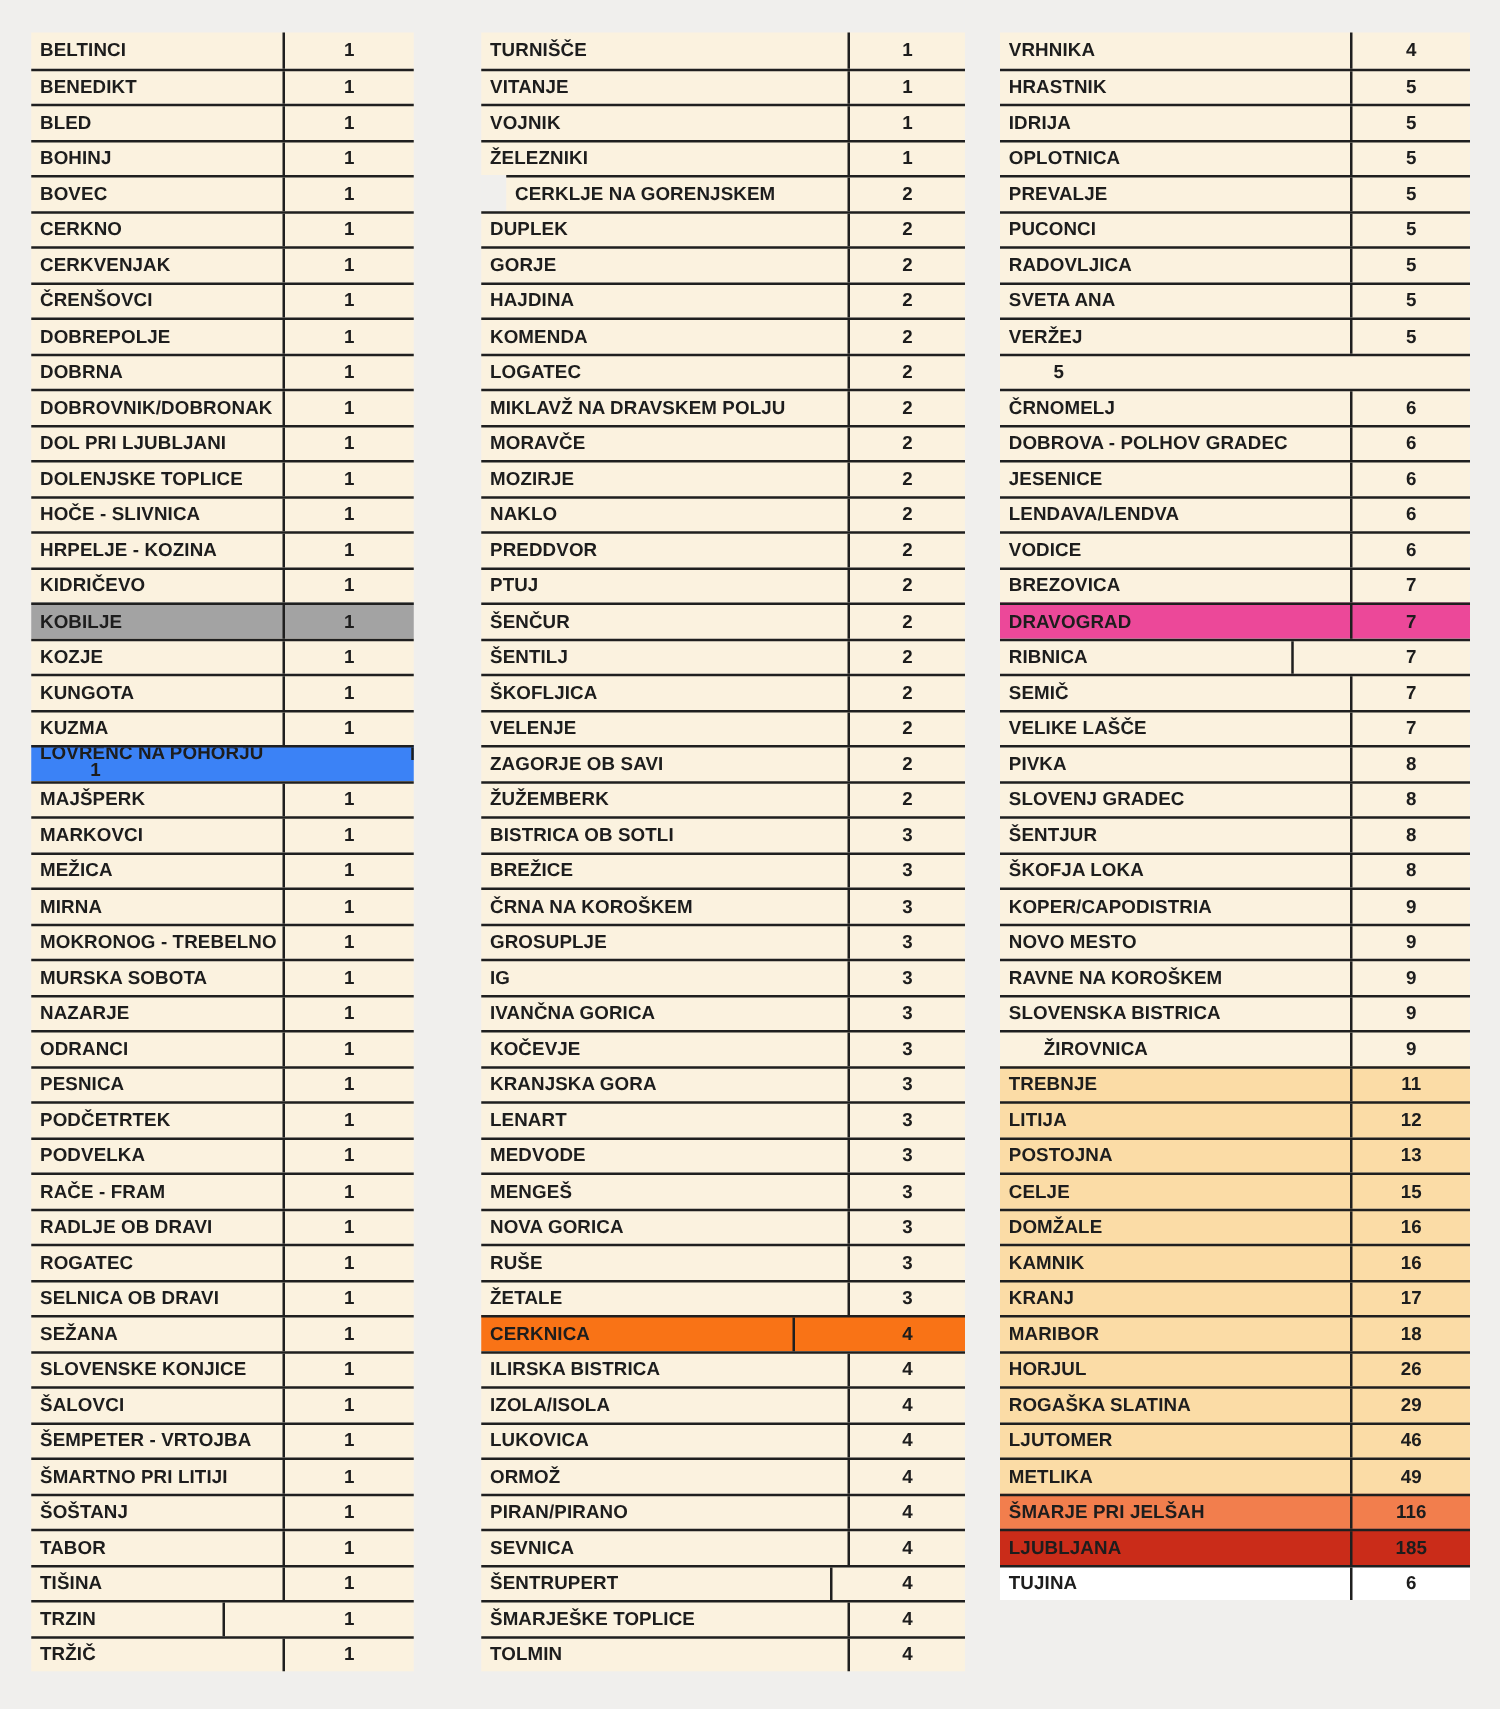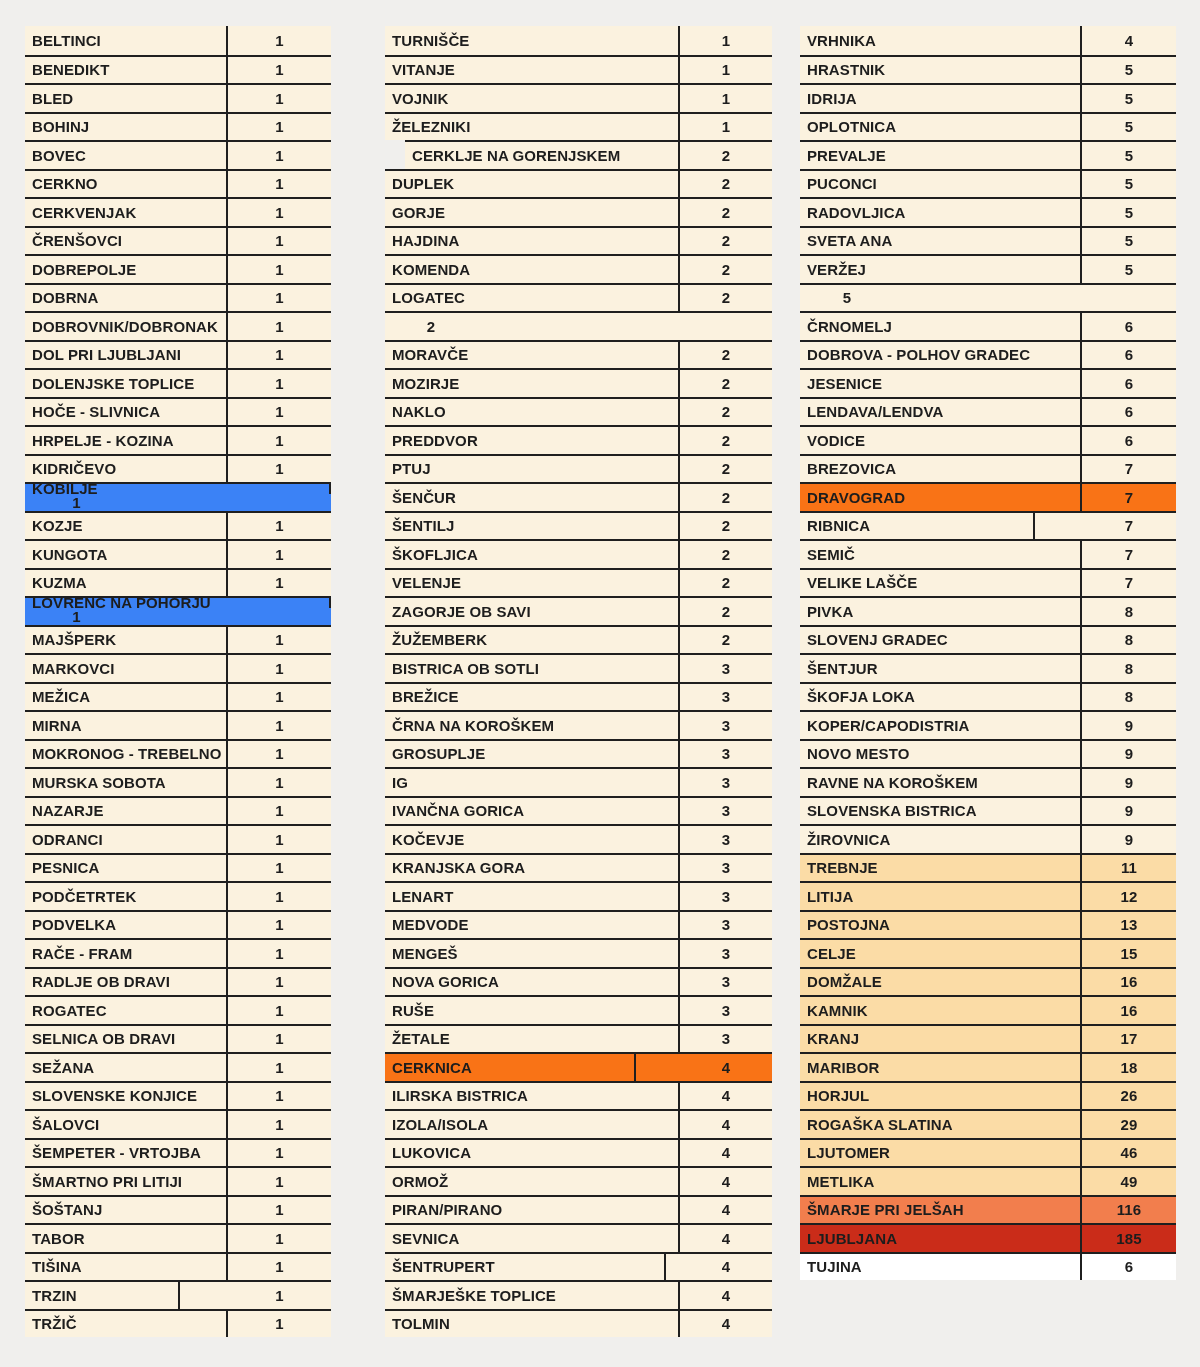--- a/index.html
+++ b/index.html
@@ -116,21 +116,21 @@
       <div class="cell value">1</div>
     </div>
     <div class="row" style="background: rgb(251, 242, 223);">
       <div class="cell name">HRPELJE - KOZINA</div>
       <div class="cell value">1</div>
     </div>
     <div class="row" style="background: rgb(251, 242, 223);">
       <div class="cell name">KIDRIČEVO</div>
       <div class="cell value">1</div>
     </div>
-    <div class="row" style="background: #3b82f6; flex-direction: column;">
+    <div class="row" style="background: #a3a3a3;">
       <div class="cell name">KOBILJE</div>
       <div class="cell value">1</div>
     </div>
     <div class="row" style="background: rgb(251, 242, 223);">
       <div class="cell name">KOZJE</div>
       <div class="cell value">1</div>
     </div>
     <div class="row" style="background: rgb(251, 242, 223);">
       <div class="cell name">KUNGOTA</div>
       <div class="cell value">1</div>
@@ -279,20 +279,21 @@
     </div>
     <div class="row" style="background: rgb(251, 242, 223);">
       <div class="cell name">KOMENDA</div>
       <div class="cell value">2</div>
     </div>
     <div class="row" style="background: rgb(251, 242, 223);">
       <div class="cell name">LOGATEC</div>
       <div class="cell value">2</div>
     </div>
     <div class="row" style="background: rgb(251, 242, 223);">
+      <div class="cell name">MIKLAVŽ NA DRAVSKEM POLJU</div>
       <div class="cell value">2</div>
     </div>
     <div class="row" style="background: rgb(251, 242, 223);">
       <div class="cell name">MORAVČE</div>
       <div class="cell value">2</div>
     </div>
     <div class="row" style="background: rgb(251, 242, 223);">
       <div class="cell name">MOZIRJE</div>
       <div class="cell value">2</div>
     </div>
@@ -486,21 +487,21 @@
       <div class="cell value">6</div>
     </div>
     <div class="row" style="background: rgb(251, 242, 223);">
       <div class="cell name">VODICE</div>
       <div class="cell value">6</div>
     </div>
     <div class="row" style="background: rgb(251, 242, 223);">
       <div class="cell name">BREZOVICA</div>
       <div class="cell value">7</div>
     </div>
-    <div class="row" style="background: #f97316; text-align: center;">
+    <div class="row" style="background: #ec4899; text-align: center;">
       <div class="cell name">DRAVOGRAD</div>
       <div class="cell value">7</div>
     </div>
     <div class="row" style="background: rgb(251, 242, 223); gap: 47px;">
       <div class="cell name">RIBNICA</div>
       <div class="cell value">7</div>
     </div>
     <div class="row" style="background: rgb(251, 242, 223);">
       <div class="cell name">SEMIČ</div>
       <div class="cell value">7</div>
@@ -534,21 +535,21 @@
       <div class="cell value">9</div>
     </div>
     <div class="row" style="background: rgb(251, 242, 223);">
       <div class="cell name">RAVNE NA KOROŠKEM</div>
       <div class="cell value">9</div>
     </div>
     <div class="row" style="background: rgb(251, 242, 223);">
       <div class="cell name">SLOVENSKA BISTRICA</div>
       <div class="cell value">9</div>
     </div>
-    <div class="row" style="background: rgb(251, 242, 223);">
+    <div class="row" style="background: rgb(251, 242, 223); padding-left: 28px;">
       <div class="cell name">ŽIROVNICA</div>
       <div class="cell value">9</div>
     </div>
     <div class="row" style="background: rgb(251, 220, 166);">
       <div class="cell name">TREBNJE</div>
       <div class="cell value">11</div>
     </div>
     <div class="row" style="background: rgb(251, 220, 166);">
       <div class="cell name">LITIJA</div>
       <div class="cell value">12</div>

